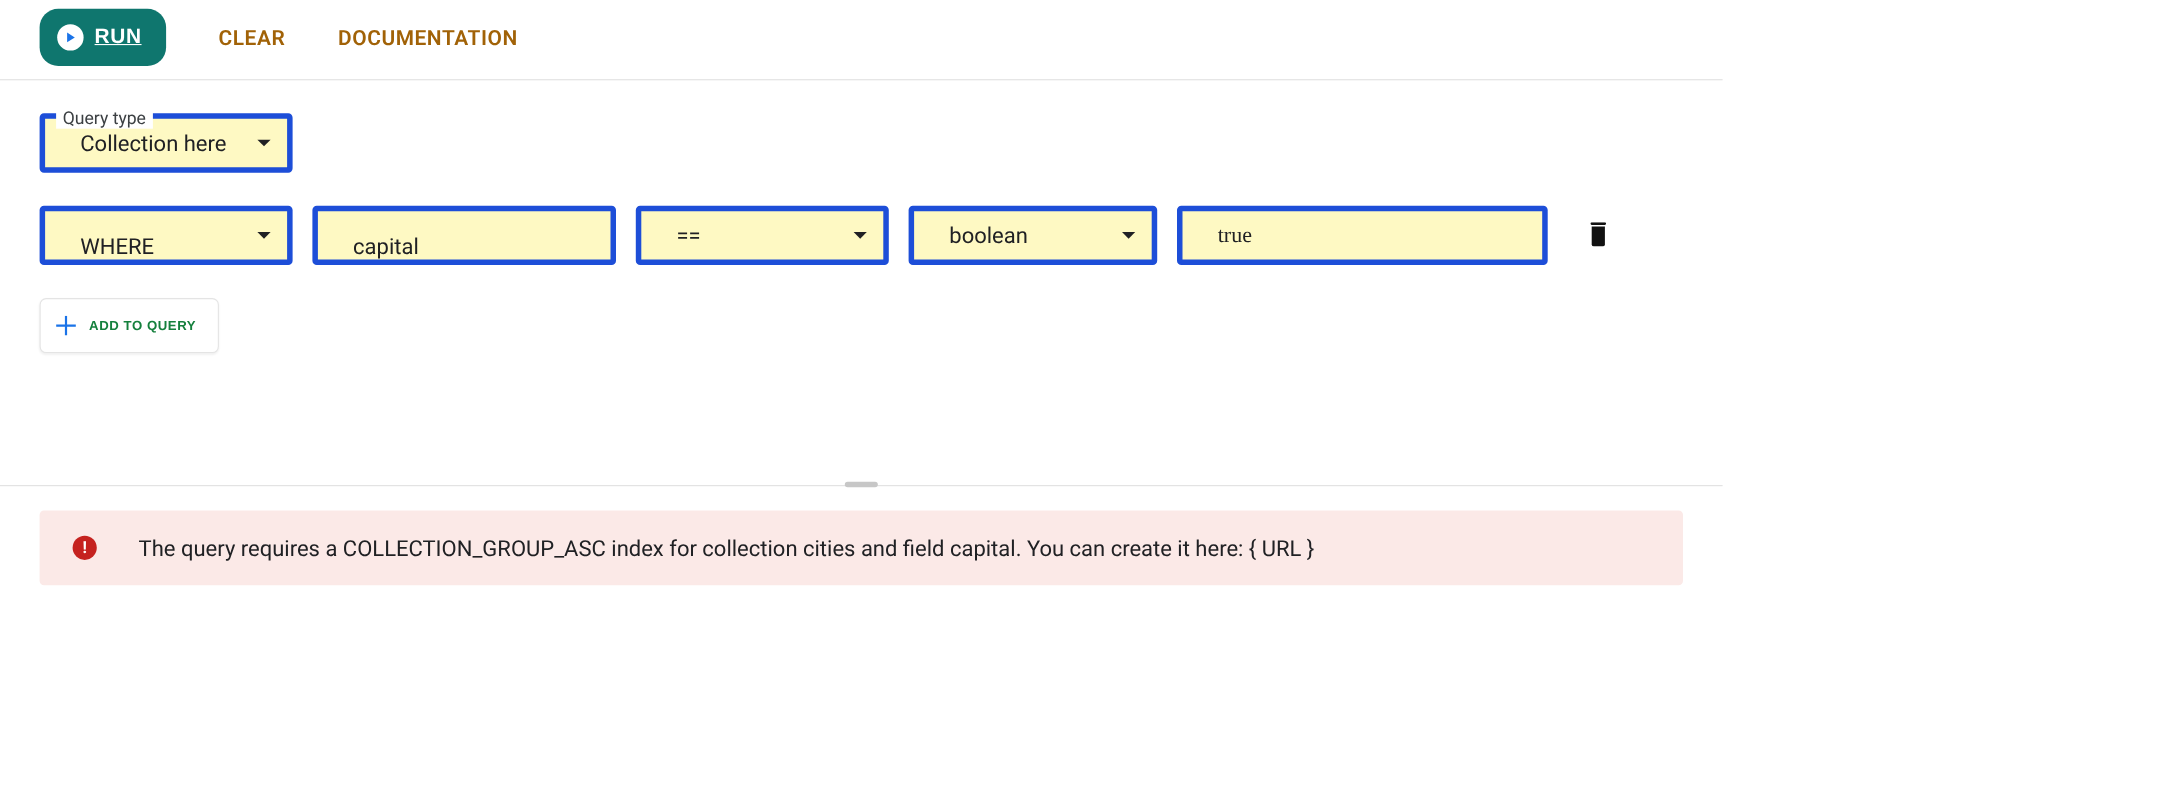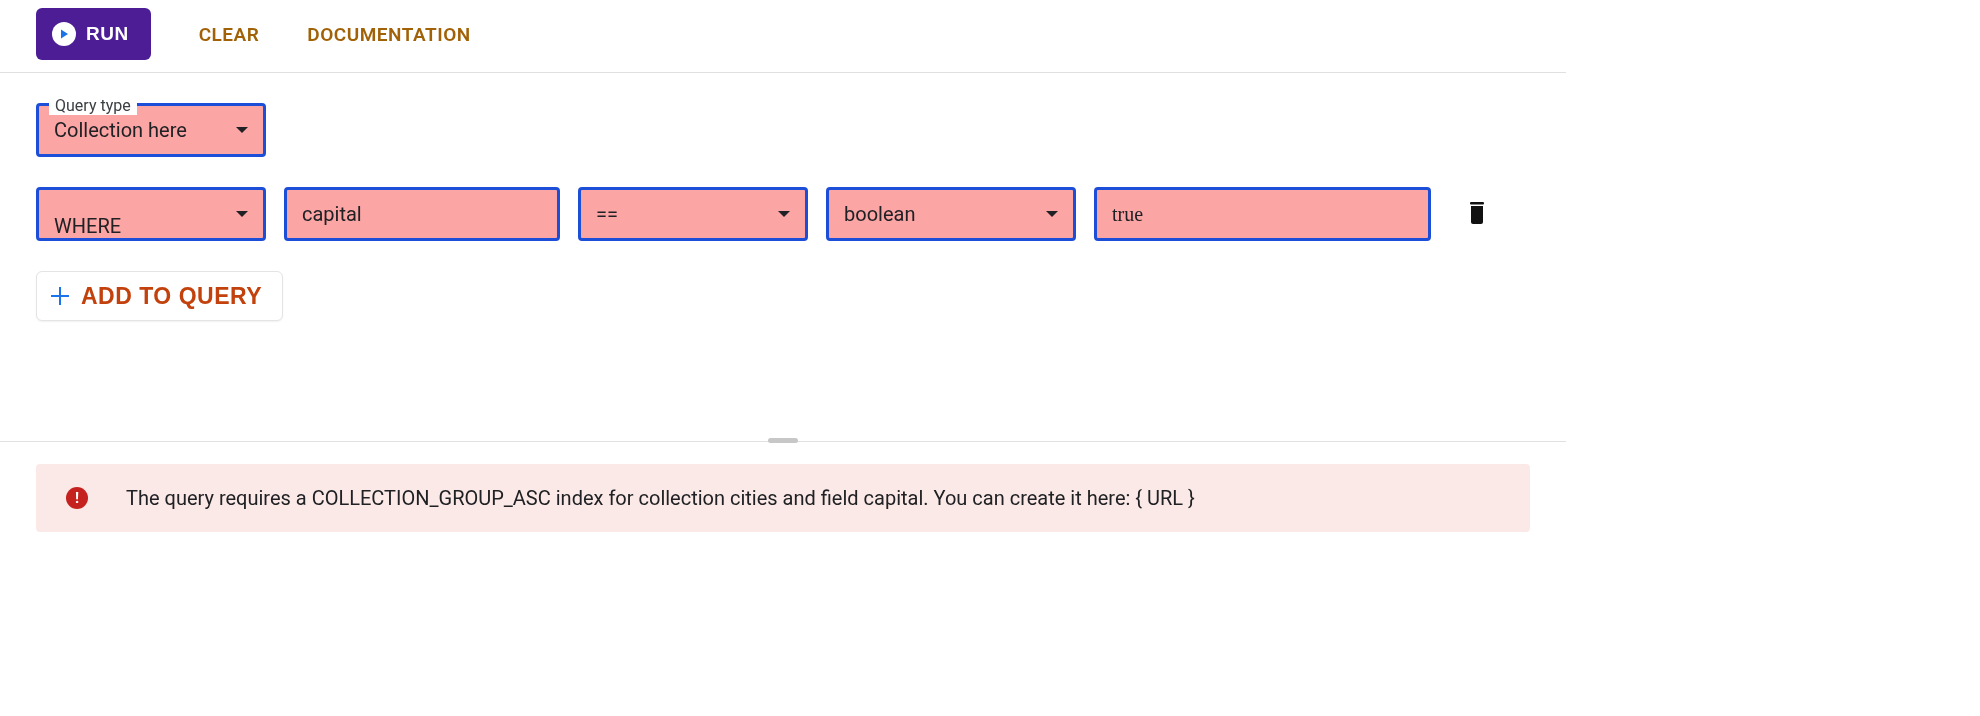--- a/index.html
+++ b/index.html
@@ -19,30 +19,31 @@
     display: flex;
     align-items: center;
     gap: 48px;
     padding: 8px 36px 12px;
     border-bottom: 1px solid #e0e0e0;
   }
   .run-btn {
     display: inline-flex;
     align-items: center;
     gap: 10px;
-    background: #4c1d95;
+    background: #0f766e;
     color: #fff;
     font-weight: 600;
     letter-spacing: .5px;
     border: none;
-    border-radius: 6px;
+    border-radius: 17px;
     height: 52px;
     padding: 0 22px 0 16px;
     cursor: pointer;
     font-size: 19px;
+    text-decoration: underline;
   }
   .play-circle {
     width: 24px; height: 24px;
     border-radius: 50%;
     background: #fff;
     display: inline-flex;
     align-items: center;
     justify-content: center;
   }
   .play-circle svg { display:block; }
@@ -59,27 +60,27 @@
     padding: 30px 36px 40px;
   }
   .row {
     display: flex;
     gap: 18px;
     align-items: center;
     margin-bottom: 30px;
   }
   .field {
     position: relative;
-    border: 3px solid #1d4ed8;
+    border: 5px solid #1d4ed8;
     border-radius: 4px;
     height: 54px;
     display: flex;
     align-items: center;
-    padding: 0 15px;
-    background: #fca5a5;
+    padding: 0 32px;
+    background: #fef9c3;
     font-size: 20px;
     color: #202124;
   }
   .field.select { padding-right: 46px; cursor: pointer; }
   .field .floating-label {
     position: absolute;
     top: -10px;
     left: 10px;
     background: #fff;
     padding: 0 6px;
@@ -90,49 +91,49 @@
     position: absolute;
     right: 14px;
     top: 50%;
     transform: translateY(-50%);
   }
   .caret svg { display:block; }
 
   .query-type { width: 230px; }
   .path { flex: 1; min-width: 400px; }
   .clause-type { width: 230px; align-items: flex-end; }
-  .field-name { width: 276px; }
+  .field-name { width: 276px; align-items: flex-end; }
   .op { width: 230px; }
-  .val-type { width: 250px; }
+  .val-type { width: 226px; }
   .val { width: 337px; font-family: Liberation Serif, serif; }
 
   .trash-btn {
     background: none;
     border: none;
     cursor: pointer;
     padding: 8px;
     margin-left: 10px;
     color: #111;
   }
 
   
   .add-btn {
     display: inline-flex;
     align-items: center;
     gap: 12px;
     height: 50px;
     padding: 0 20px 0 14px;
     border: 1px solid #e4e4e4;
     border-radius: 6px;
-    color: #c2410c;
+    color: #15803d;
     font-weight: 600;
     letter-spacing: .5px;
     background: #fff;
     cursor: pointer;
-    font-size: 23px;
+    font-size: 12px;
     box-shadow: 0 1px 2px rgba(0,0,0,.06);
   }
   .add-btn svg { display:block; }
 
   
   .split {
     border-top: 1px solid #e0e0e0;
     position: relative;
     height: 1px;
     margin-top: 80px;

